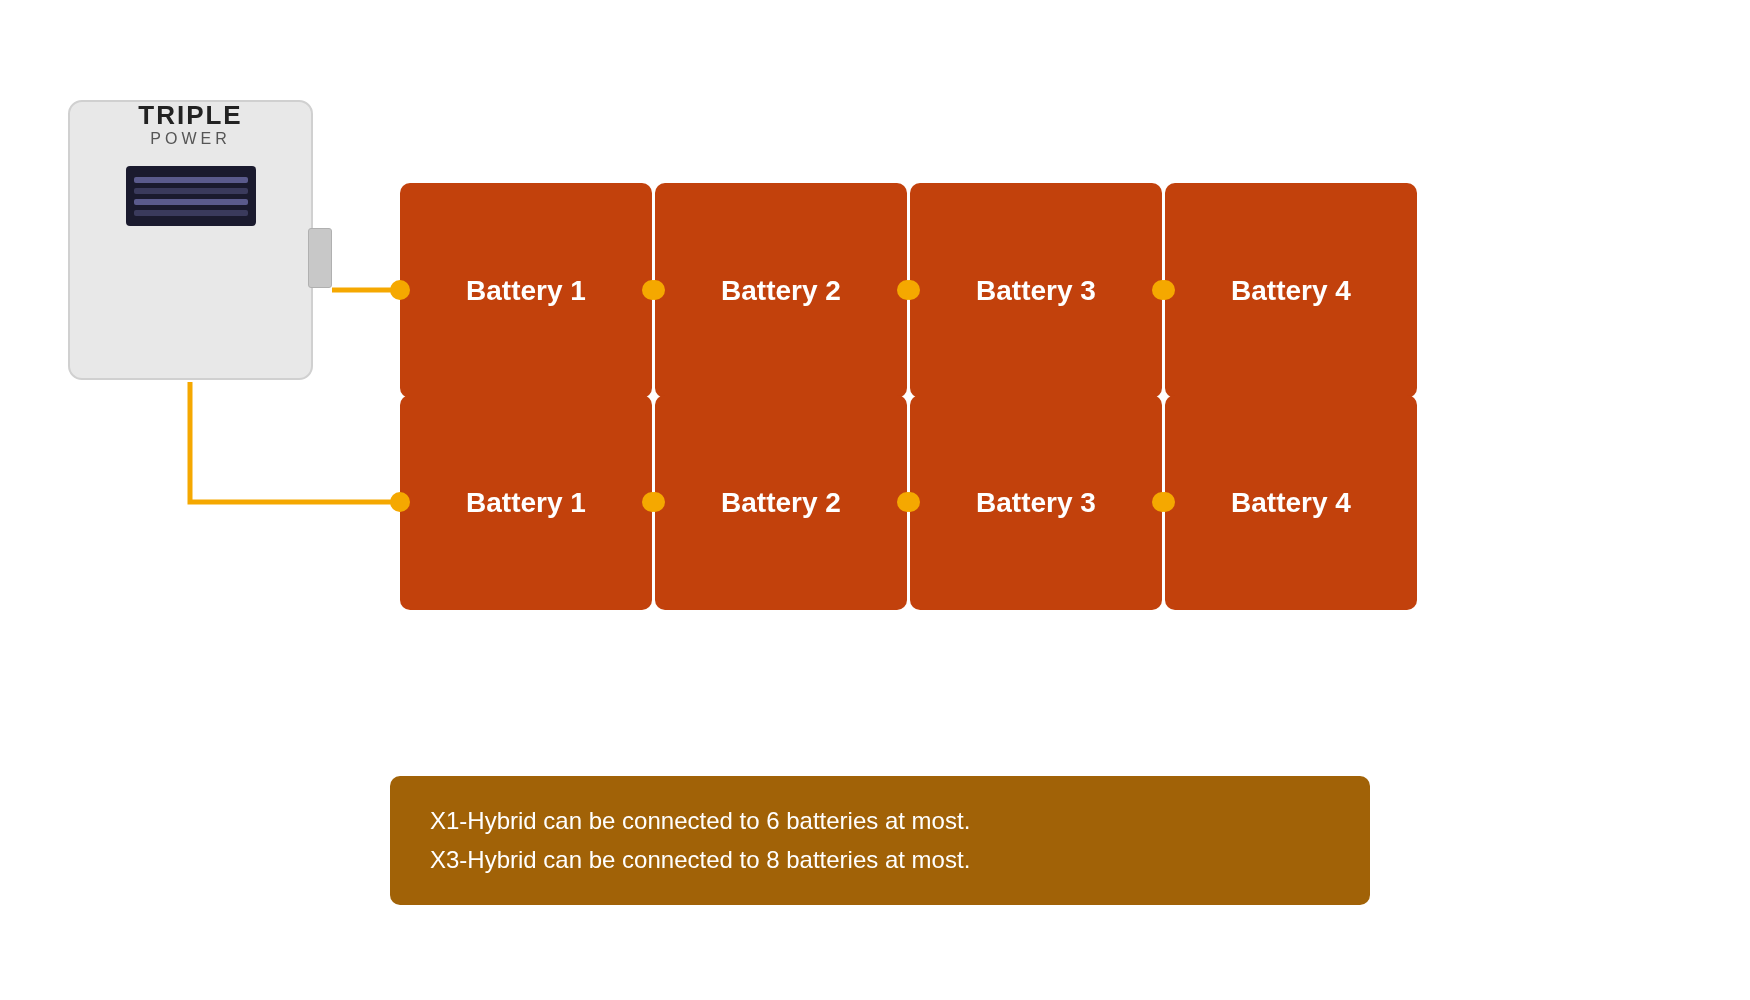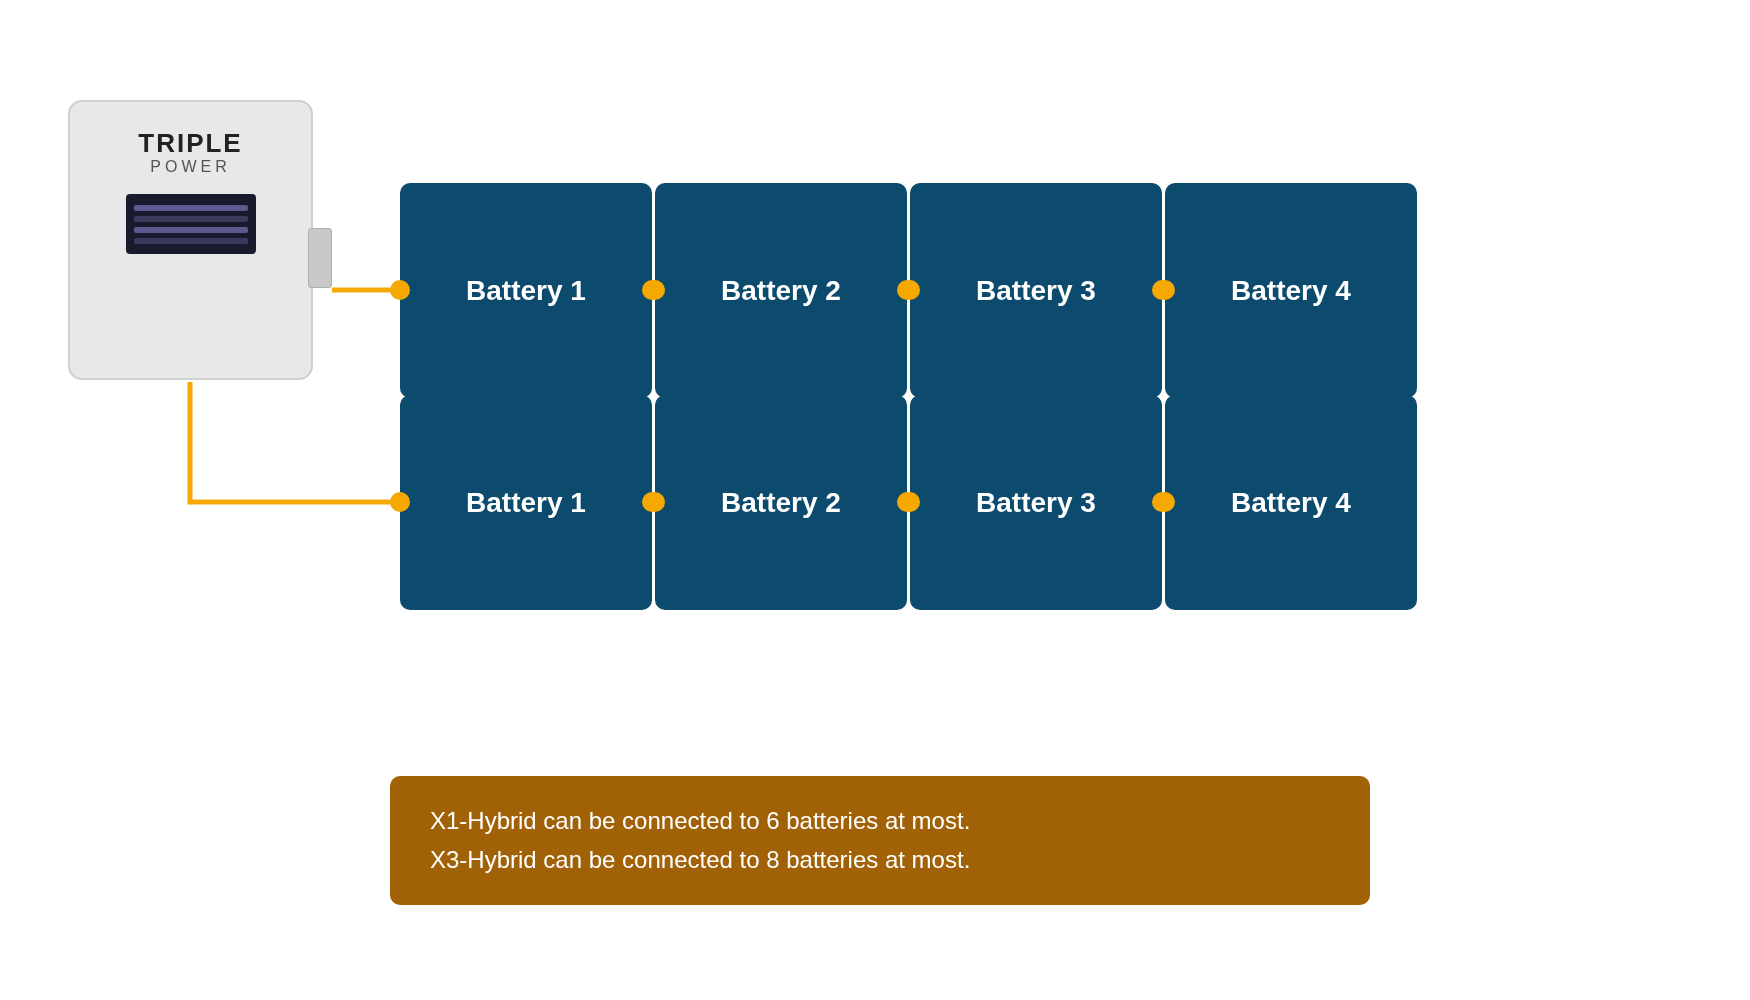--- a/index.html
+++ b/index.html
@@ -27,21 +27,20 @@
       left: 68px;
       width: 245px;
       height: 280px;
       background: #e8e8e8;
       border-radius: 14px;
       border: 2px solid #d0d0d0;
       display: flex;
       flex-direction: column;
       align-items: center;
       justify-content: flex-start;
-      padding-top: 28px;
     }
 
     .inverter-logo {
       display: flex;
       flex-direction: column;
       align-items: center;
       margin-bottom: 18px;
     }
 
     .inverter-logo-triple {
@@ -90,21 +89,21 @@
       width: 24px;
       height: 60px;
       background: #c8c8c8;
       border-radius: 3px;
       border: 1px solid #b0b0b0;
     }
 
     
     .battery-box {
       position: absolute;
-      background: #0c4a6e;
+      background: #c2410c;
       border-radius: 10px;
       display: flex;
       align-items: center;
       justify-content: center;
       color: white;
       font-size: 28px;
       font-weight: 600;
     }
 
     

